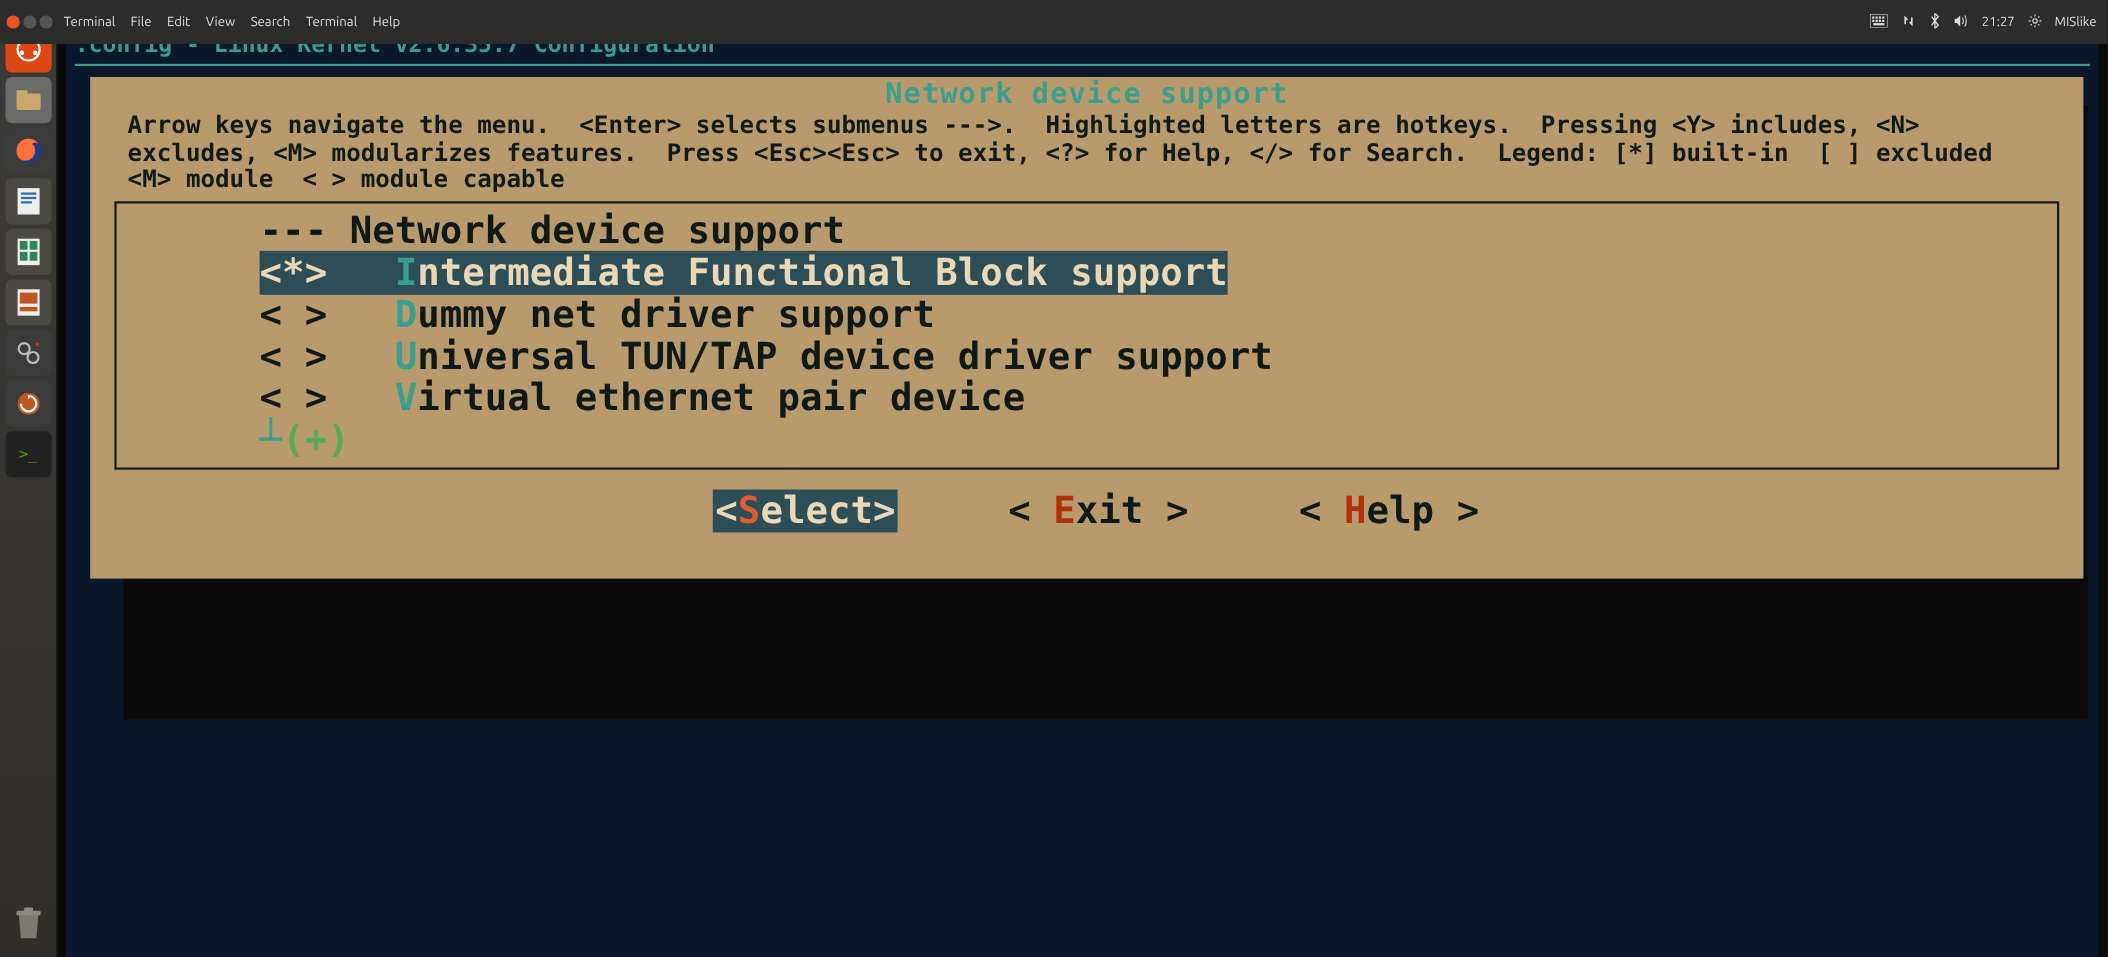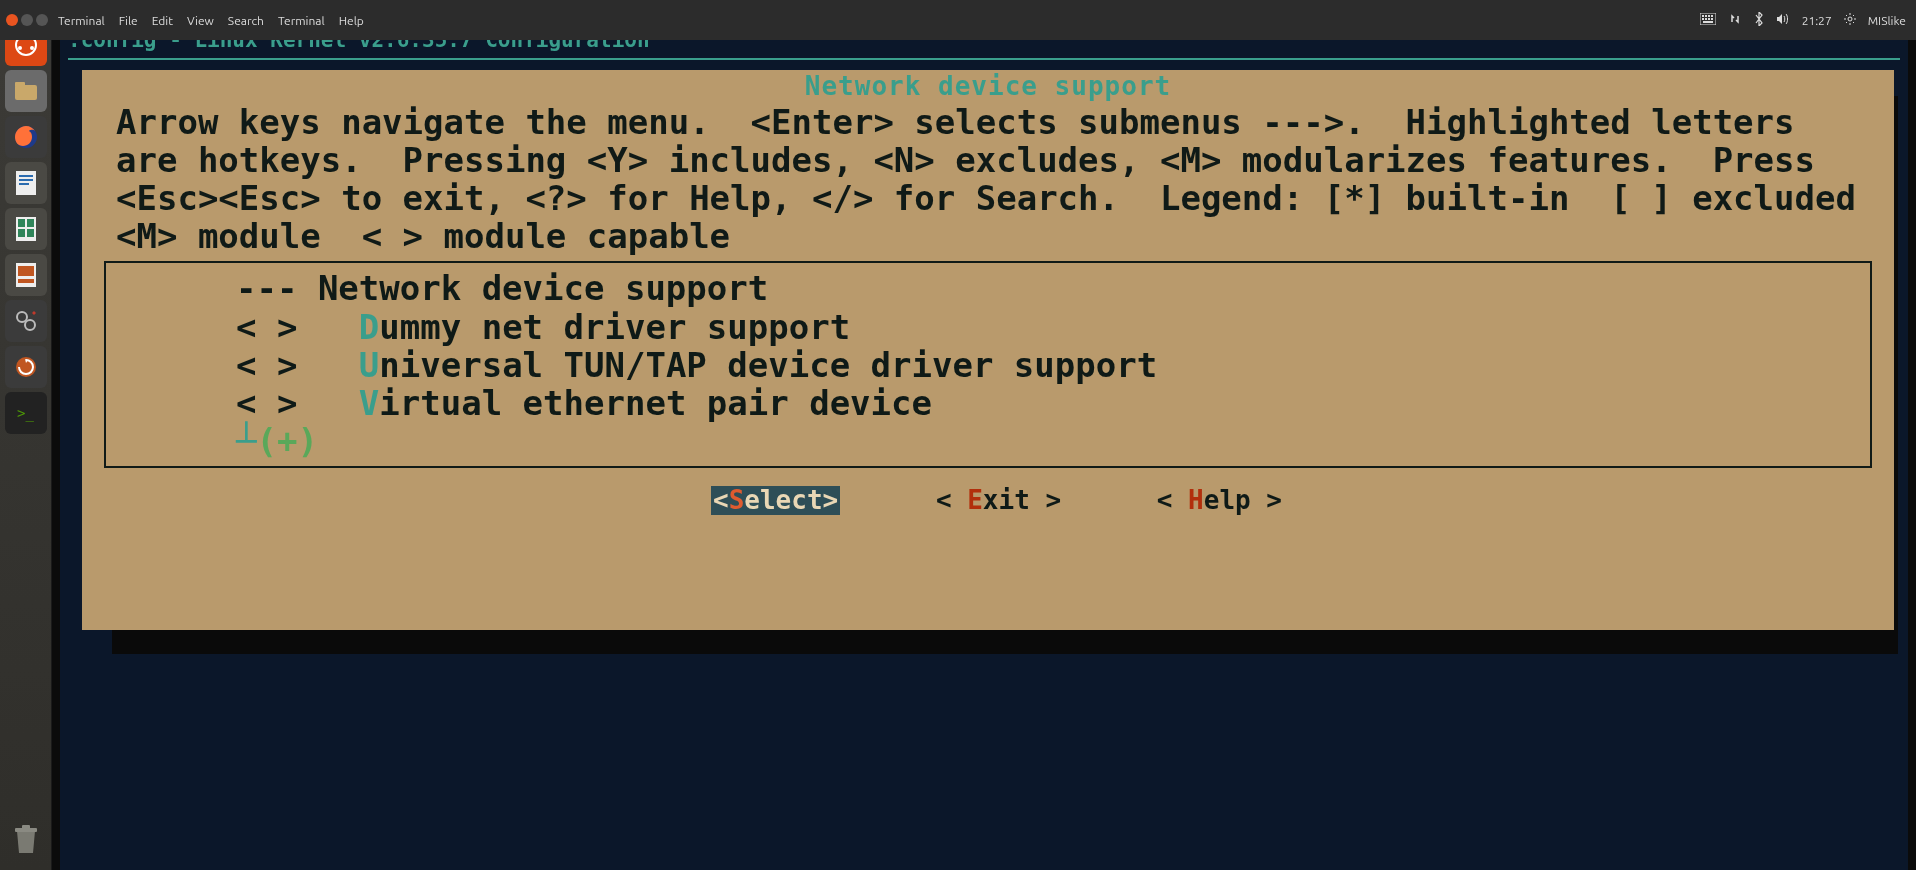--- a/index.html
+++ b/index.html
@@ -113,32 +113,32 @@
   }
   .panel {
     position: relative;
     z-index:1;
     background: #b99a6c;
     color: #0f1a17;
     padding: 0;
     border: 0;
     font-size: 26px;
     line-height: 1.12;
-    height: 560px;
+    height: 456px;
   }
   .panel-title {
     text-align:center;
     color:#3a9e8c;
     font-weight:bold;
     letter-spacing:1px;
     padding-top: 2px;
   }
   .panel-help {
     padding: 2px 34px 2px 34px;
-    font-size: 34px;
+    font-size: 22px;
     white-space: pre-wrap;
     color:#101a17;
     font-weight:bold;
   }
 
   .inner-box {
     margin: 4px 22px 4px 22px;
     border: 2px solid #101a17;
     padding: 6px 0 6px 0;
     font-size: 34px;
@@ -159,21 +159,21 @@
   .menuline .rowtext { display:inline; }
   .more-indicator {
     padding-left: 130px;
     font-weight:bold;
   }
   .more-indicator .arrowchar { color:#3a9e8c; }
   .more-indicator .plus { color:#5aa85a; }
 
   .button-row {
     text-align:center;
-    font-size: 26px;
+    font-size: 34px;
     font-weight:bold;
     padding: 14px 0 2px 17px;
   }
   .btn { display:inline-block; margin: 0 40px; }
   .btn.sel {
     background:#2e4e57;
     color:#e9d7b5;
     padding: 0 2px;
   }
   .btn.sel .hkred { color:#e05b2f; }
@@ -317,20 +317,21 @@
 
     <div class="menuconfig-stage">
       <div class="outer-shadow"></div>
       <div class="panel">
         <div class="panel-title">Network device support</div>
         <div class="panel-help">Arrow keys navigate the menu.  &lt;Enter&gt; selects submenus ---&gt;.  Highlighted letters are hotkeys.  Pressing &lt;Y&gt; includes, &lt;N&gt; excludes, &lt;M&gt; modularizes features.  Press &lt;Esc&gt;&lt;Esc&gt; to exit, &lt;?&gt; for Help, &lt;/&gt; for Search.  Legend: [*] built-in  [ ] excluded  &lt;M&gt; module  &lt; &gt; module capable</div>
 
         <div class="inner-box" id="menu-list">
 
         <div class="menuline"><span class="rowtext">--- Network device support</span></div>
+            <div class="menuline sel"><span class="rowtext">&lt;*&gt;   <span class="hk">I</span>ntermediate Functional Block support</span></div>
             <div class="menuline"><span class="rowtext">&lt; &gt;   <span class="hk">D</span>ummy net driver support</span></div>
             <div class="menuline"><span class="rowtext">&lt; &gt;   <span class="hk">U</span>niversal TUN/TAP device driver support</span></div>
             <div class="menuline"><span class="rowtext">&lt; &gt;   <span class="hk">V</span>irtual ethernet pair device</span></div>
             <div class="more-indicator"><span class="arrowchar">┴</span><span class="plus">(+)</span></div>
           </div>
 
         <div class="button-row">
           <span class="btn sel">&lt;<span class="hkred">S</span><span>elect</span>&gt;</span>
           <span class="btn">&lt; <span class="hkred">E</span><span>xit</span> &gt;</span>
           <span class="btn">&lt; <span class="hkred">H</span><span>elp</span> &gt;</span>

